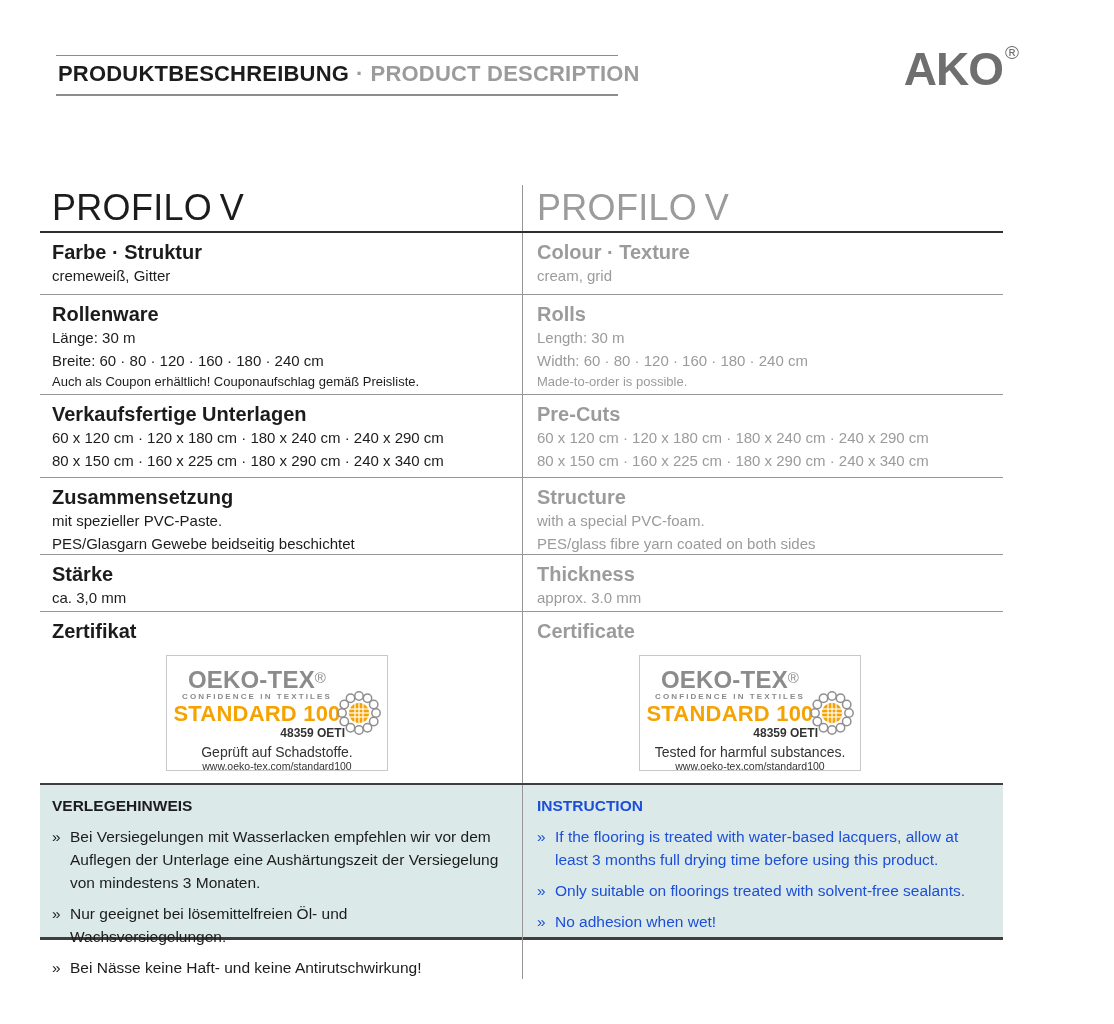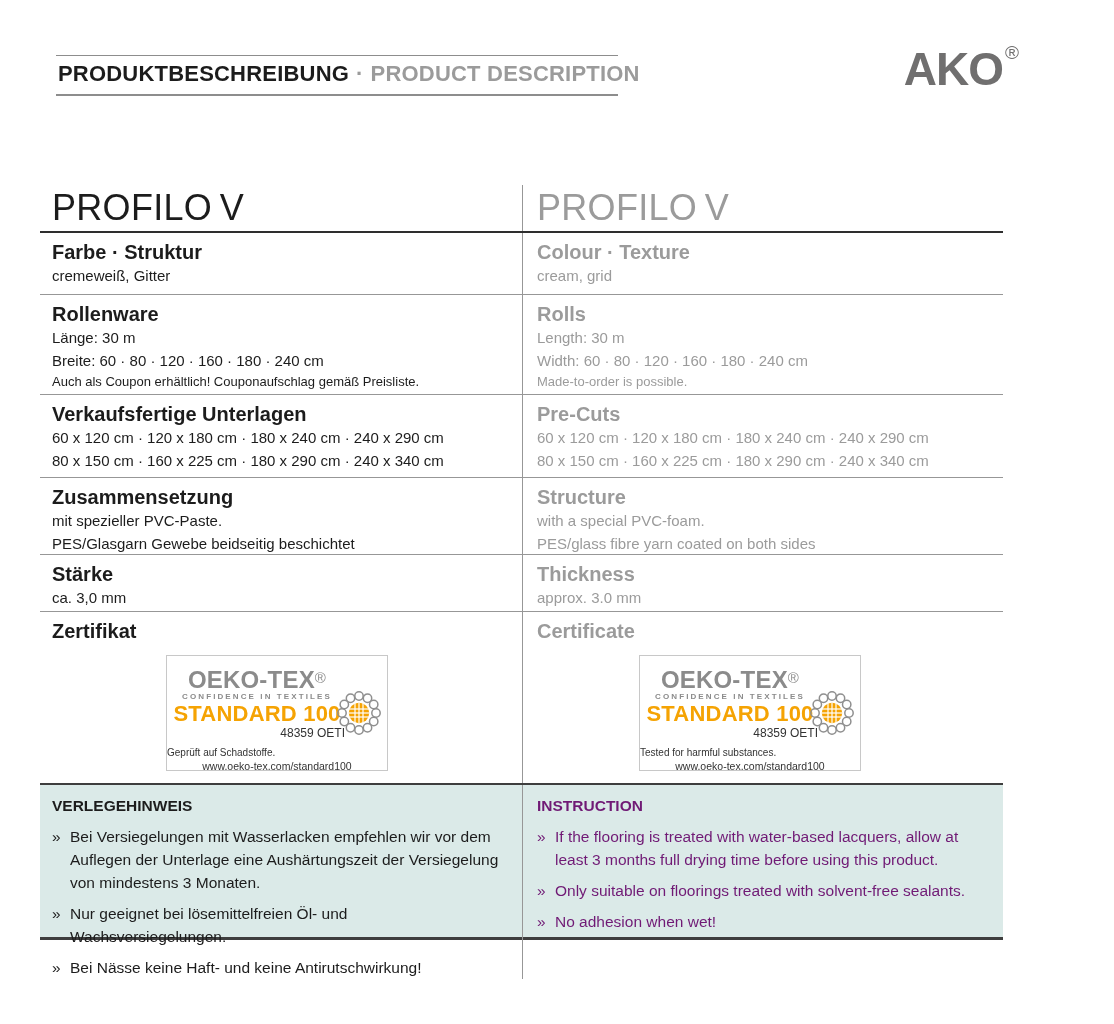--- a/index.html
+++ b/index.html
@@ -38,29 +38,29 @@
   
   .row-cert { height:171px; }
   .badge { position:relative; width:222px; height:116px; margin:12px auto 0 auto;
            border:1px solid #c8c8c8; background:#fff; padding-top:9px; }
   .cell-r .badge { margin-left:102px; }
   .b-text { width:180px; text-align:center; }
   .b-brand { font-size:24px; font-weight:bold; color:#8b8b8b; letter-spacing:0.2px; line-height:25px; }
   .b-brand .reg { font-size:15px; font-weight:normal; vertical-align:5px; }
   .b-sub { font-size:8px; font-weight:bold; color:#8b8b8b; letter-spacing:2.1px; line-height:10px; }
   .b-std { font-size:22px; font-weight:bold; color:#f5a303; letter-spacing:0.2px; line-height:24px; }
-  .b-num { font-size:12px; font-weight:normal; color:#333; text-align:right; padding-right:2px; line-height:15px; }
-  .b-tested { font-size:10px; color:#333; margin-top:5px; line-height:13px; }
+  .b-num { font-size:12px; font-weight:bold; color:#333; text-align:right; padding-right:2px; line-height:15px; }
+  .b-tested { font-size:14px; color:#333; text-align:center; margin-top:5px; line-height:13px; }
   .b-url { font-size:10.5px; color:#333; text-align:center; line-height:14px; }
   .b-flower { position:absolute; right:4px; top:33px; }
 
   
   .row-green { height:157px; background:#dbeae8; border-top:2px solid #3e3e3e; border-bottom:3px solid #3e3e3e; }
   .row-green .cell-l { padding-top:10px; }
-  .row-green .cell-r { padding-top:10px; color:#701a75; }
+  .row-green .cell-r { padding-top:10px; color:#1d4ed8; }
   .g-title { font-weight:bold; font-size:15.5px; line-height:22px; }
   .g-item { display:flex; margin-top:8px; font-size:15.5px; line-height:23px; }
   .g-bullet { flex:0 0 18px; }
   .g-text { flex:1; }
 </style>
 </head>
 <body>
 
 <div class="page">
 

